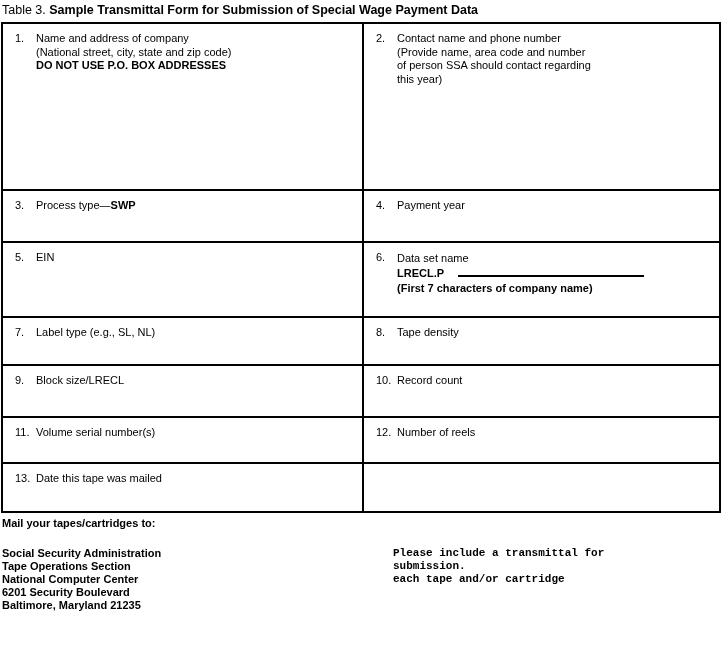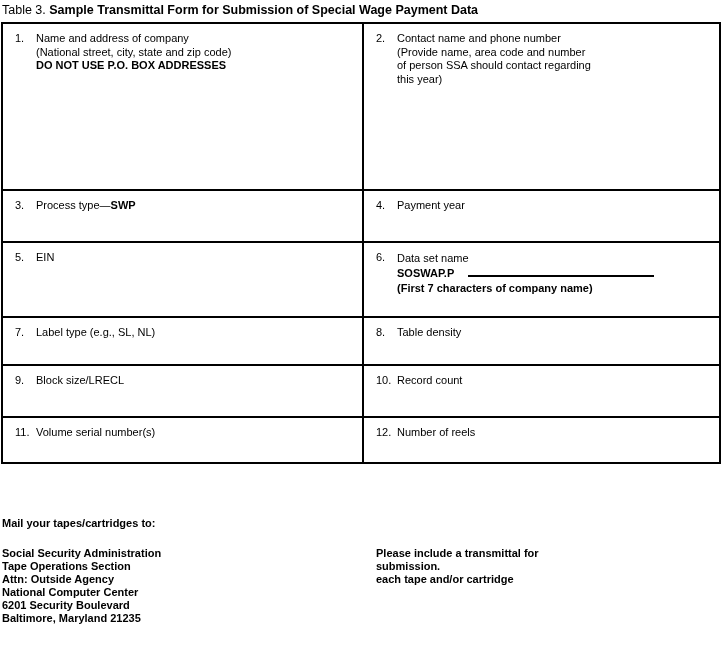--- a/index.html
+++ b/index.html
@@ -61,28 +61,30 @@
     left: 2px; top: 517px;
     width: 721px;
   }
   .footer-heading {
     font-weight: bold;
     line-height: 13px;
   }
   .footer-cols {
     display: flex;
     margin-top: 17px;
+    gap: 17px;
   }
   .address {
     width: 374px;
     font-weight: bold;
   }
   .address .line, .note .line { line-height: 13px; }
   .note {
     font-weight: bold;
+    font-family: Liberation Mono, monospace;
   }
 </style>
 </head>
 <body>
 
 <div class="page">
 
   <div class="doc-title">
     <span>Table 3. </span><span class="bold">Sample Transmittal Form for Submission of Special Wage Payment Data</span>
   </div>
@@ -141,40 +143,40 @@
           <div class="lines">
             <div class="line">EIN</div>
           </div>
         </div>
       </td>
       <td>
         <div class="item">
           <span class="num">6.</span>
           <div class="lines ds-lines">
             <div class="line">Data set name</div>
-            <div class="line"><span class="bold">SOSWAP.P</span><span class="ds-blank"></span></div>
+            <div class="line"><span class="bold">LRECL.P</span><span class="ds-blank"></span></div>
             <div class="line bold">(First 7 characters of company name)</div>
           </div>
         </div>
       </td>
     </tr>
     <tr class="r4">
       <td>
         <div class="item">
           <span class="num">7.</span>
           <div class="lines">
             <div class="line">Label type (e.g., SL, NL)</div>
           </div>
         </div>
       </td>
       <td>
         <div class="item">
           <span class="num">8.</span>
           <div class="lines">
-            <div class="line">Table density</div>
+            <div class="line">Tape density</div>
           </div>
         </div>
       </td>
     </tr>
     <tr class="r5">
       <td>
         <div class="item">
           <span class="num">9.</span>
           <div class="lines">
             <div class="line">Block size/LRECL</div>
@@ -200,31 +202,41 @@
         </div>
       </td>
       <td>
         <div class="item">
           <span class="num">12.</span>
           <div class="lines">
             <div class="line">Number of reels</div>
           </div>
         </div>
       </td>
+    </tr>
+    <tr class="r7">
+      <td>
+        <div class="item">
+          <span class="num">13.</span>
+          <div class="lines">
+            <div class="line">Date this tape was mailed</div>
+          </div>
+        </div>
+      </td>
+      <td></td>
     </tr>
   </tbody>
     </table>
 
   <div class="footer">
     <div class="footer-heading">Mail your tapes/cartridges to:</div>
     <div class="footer-cols">
       <div class="address">
         <div class="line">Social Security Administration</div>
         <div class="line">Tape Operations Section</div>
-        <div class="line">Attn: Outside Agency</div>
         <div class="line">National Computer Center</div>
         <div class="line">6201 Security Boulevard</div>
         <div class="line">Baltimore, Maryland 21235</div>
       </div>
       <div class="note">
         <div class="line">Please include a transmittal for</div>
         <div class="line">submission.</div>
         <div class="line">each tape and/or cartridge</div>
       </div>
     </div>

